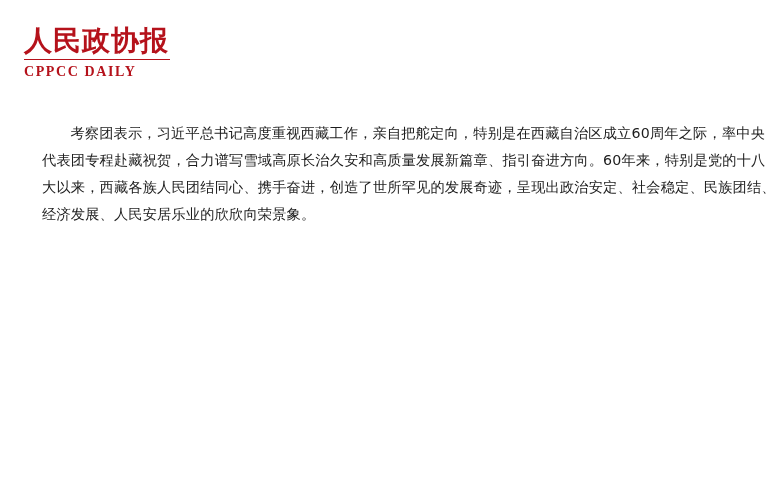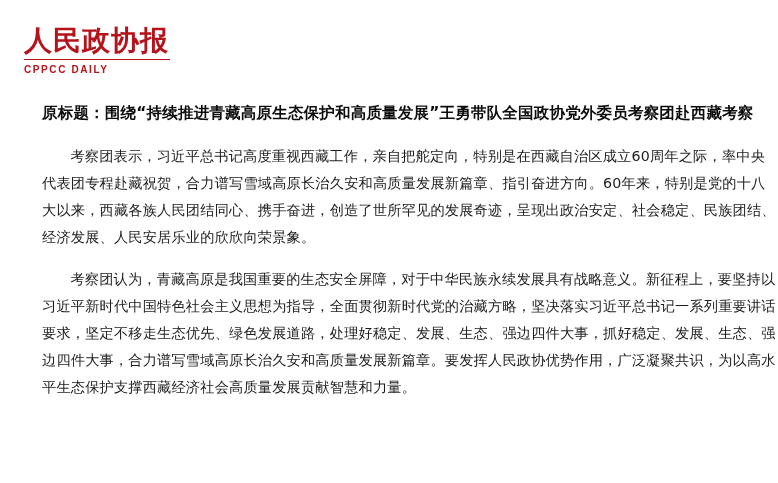--- a/index.html
+++ b/index.html
@@ -38,22 +38,22 @@
     white-space: nowrap;
   }
   .masthead-rule {
     margin-top: 4px;
     width: 146px;
     height: 1px;
     background: #b5121b;
   }
   .masthead-en {
     margin-top: 4px;
-    font-family: Liberation Sans, sans-serif;
-    font-size: 10px;
+    font-family: Liberation Serif, serif;
+    font-size: 14px;
     font-weight: bold;
     letter-spacing: 1.6px;
     color: #b5121b;
     white-space: nowrap;
   }
 
   
   .article {
     position: absolute;
     left: 42px;
@@ -92,21 +92,19 @@
 
 <div class="page">
 
   <div class="masthead">
     <div class="masthead-cn" style="color: rgb(181, 18, 27);">人民政协报</div>
     <div class="masthead-rule" style="background: rgb(181, 18, 27);"></div>
     <div class="masthead-en" style="color: rgb(181, 18, 27);">CPPCC DAILY</div>
   </div>
 
   <div class="article">
-    <div class="headline">原标题：围绕“持续推进青藏高原生态保护和高质量发展”王勇带队全国政协党外委员考察团赴西藏考察</div>
     <div class="body-block">
       <p class="para">考察团表示，习近平总书记高度重视西藏工作，亲自把舵定向，特别是在西藏自治区成立60周年之际，率中央代表团专程赴藏祝贺，合力谱写雪域高原长治久安和高质量发展新篇章、指引奋进方向。60年来，特别是党的十八大以来，西藏各族人民团结同心、携手奋进，创造了世所罕见的发展奇迹，呈现出政治安定、社会稳定、民族团结、经济发展、人民安居乐业的欣欣向荣景象。</p>
-      <p class="para">考察团认为，青藏高原是我国重要的生态安全屏障，对于中华民族永续发展具有战略意义。新征程上，要坚持以习近平新时代中国特色社会主义思想为指导，全面贯彻新时代党的治藏方略，坚决落实习近平总书记一系列重要讲话要求，坚定不移走生态优先、绿色发展道路，处理好稳定、发展、生态、强边四件大事，抓好稳定、发展、生态、强边四件大事，合力谱写雪域高原长治久安和高质量发展新篇章。要发挥人民政协优势作用，广泛凝聚共识，为以高水平生态保护支撑西藏经济社会高质量发展贡献智慧和力量。</p>
 
     </div>
   </div>
 
 </div>
 
 </body></html>

